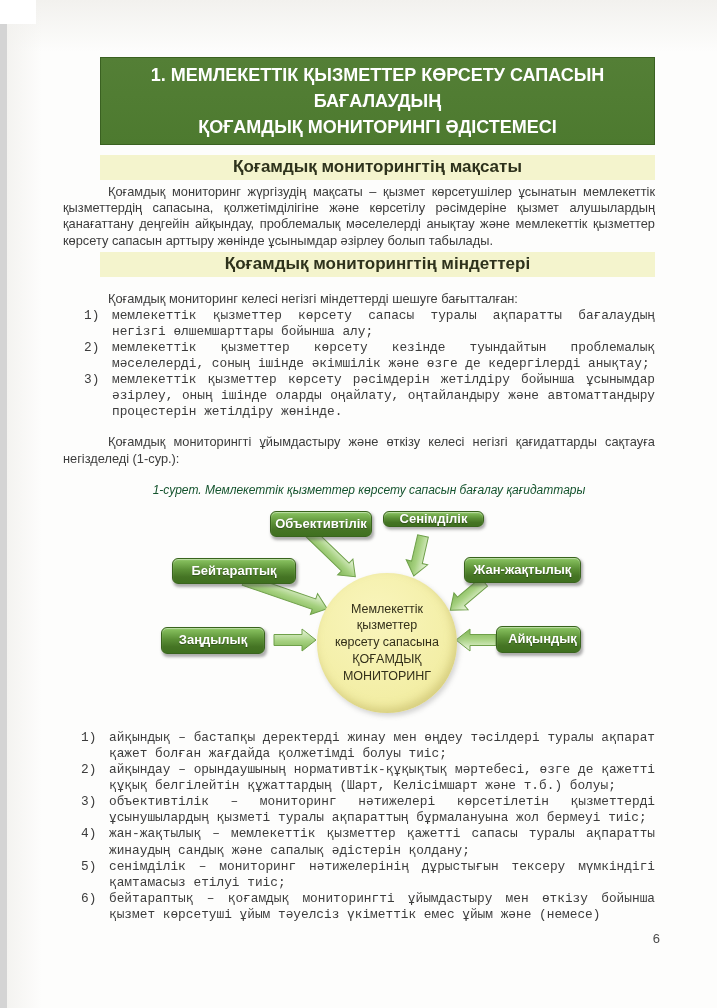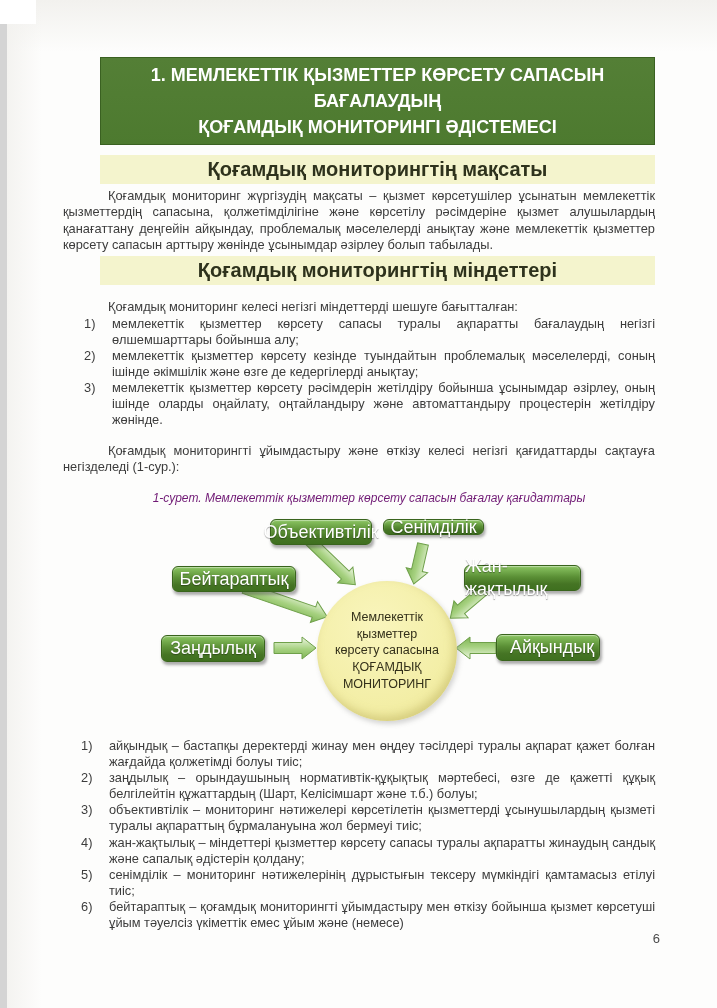--- a/index.html
+++ b/index.html
@@ -50,58 +50,59 @@
     text-align: center;
     white-space: pre-line;
     padding: 4px 6px;
   }
   .band {
     margin-left: 37px;
     margin-top: 10px;
     background: #f4f4cd;
     color: #2e321c;
     font-weight: bold;
-    font-size: 20px;
+    font-size: 17px;
     line-height: 1.35;
     text-align: center;
     padding: 1px 4px;
   }
   .band.second { margin-top: 3px; }
   p.body-par {
     margin-top: 4px;
     text-align: justify;
     text-indent: 45px;
   }
   p.intro-par {
     margin-top: 14px;
     text-align: justify;
     text-indent: 45px;
   }
   ol.num-list {
     list-style: none;
     counter-reset: it;
     padding-left: 49px;
     margin-top: 1px;
+    font-family: Liberation Mono, monospace;
   }
   ol.num-list li {
     counter-increment: it;
     position: relative;
     text-align: justify;
   }
   ol.num-list li::before {
     content: counter(it) ")";
     position: absolute;
     left: -28px;
   }
   ol.principles { padding-left: 46px; }
   .fig-caption {
     margin-top: 16px;
     font-style: italic;
     font-size: 12px;
-    color: #701a75;
+    color: #14532d;
     text-align: center;
     padding-left: 20px;
   }
   .diagram {
     position: relative;
     width: 450px;
     height: 226px;
     margin-left: 87px;
     margin-top: 5px;
   }
@@ -109,30 +110,30 @@
   .p-box {
     position: absolute;
     display: flex;
     align-items: center;
     justify-content: center;
     background: linear-gradient(#8cc663, #5b9036 45%, #457424 75%, #3f701f);
     border: 1px solid #39641d;
     border-radius: 6px;
     box-shadow: 1.5px 2.5px 3px rgba(70,70,70,.45), inset 0 1px 1px rgba(255,255,255,.45);
     color: #ffffff;
-    font-weight: normal;
-    font-size: 18px;
+    font-weight: bold;
+    font-size: 13px;
     text-shadow: 0 1px 1px rgba(0,0,0,.35);
   }
   .box-obj  { left: 120px; top: 8px;   width: 102px; height: 26px; }
   .box-sen  { left: 233px; top: 8px;   width: 101px; height: 16px; }
   .box-bey  { left: 22px;  top: 55px;  width: 124px; height: 26px; }
   .box-zhan { left: 314px; top: 54px;  width: 117px; height: 26px; }
   .box-zan  { left: 11px;  top: 124px; width: 104px; height: 27px; }
-  .box-aiq  { left: 346px; top: 123px; width: 104px;  height: 27px; padding-left: 8px; }
+  .box-aiq  { left: 346px; top: 123px; width: 85px;  height: 27px; padding-left: 8px; }
   .center-circle {
     position: absolute;
     left: 167px; top: 70px;
     width: 140px; height: 140px;
     border-radius: 50%;
     background: radial-gradient(circle at 42% 32%, #f9f5bc, #f2eda2 75%, #eee89a);
     box-shadow: inset -3px -5px 9px rgba(190,178,95,.5), 2px 3px 5px rgba(120,120,120,.3);
     display: flex;
     align-items: center;
     justify-content: center;
@@ -221,23 +222,23 @@
 
       <div class="center-circle">Мемлекеттік
 қызметтер
 көрсету сапасына
 ҚОҒАМДЫҚ
 МОНИТОРИНГ</div>
     </div>
 
     <ol class="num-list principles">
       <li>айқындық – бастапқы деректерді жинау мен өңдеу тәсілдері туралы ақпарат қажет болған жағдайда қолжетімді болуы тиіс;</li>
-      <li>заңдылық – орындаушының нормативтік-құқықтық мәртебесі, өзге де қажетті құқық белгілейтін құжаттардың (Шарт, Келісімшарт және т.б.) болуы;</li>
+      <li>айқындау – орындаушының нормативтік-құқықтық мәртебесі, өзге де қажетті құқық белгілейтін құжаттардың (Шарт, Келісімшарт және т.б.) болуы;</li>
       <li>объективтілік – мониторинг нәтижелері көрсетілетін қызметтерді ұсынушылардың қызметі туралы ақпараттың бұрмалануына жол бермеуі тиіс;</li>
-      <li>жан-жақтылық – міндеттері қызметтер көрсету сапасы туралы ақпаратты жинаудың сандық және сапалық әдістерін қолдану;</li>
+      <li>жан-жақтылық – мемлекеттік қызметтер қажетті сапасы туралы ақпаратты жинаудың сандық және сапалық әдістерін қолдану;</li>
       <li>сенімділік – мониторинг нәтижелерінің дұрыстығын тексеру мүмкіндігі қамтамасыз етілуі тиіс;</li>
       <li>бейтараптық – қоғамдық мониторингті ұйымдастыру мен өткізу бойынша қызмет көрсетуші ұйым тәуелсіз үкіметтік емес ұйым және (немесе)</li>
     </ol>
 
   </div>
 
   <div class="page-number">6</div>
 </div>
 
 </body></html>

